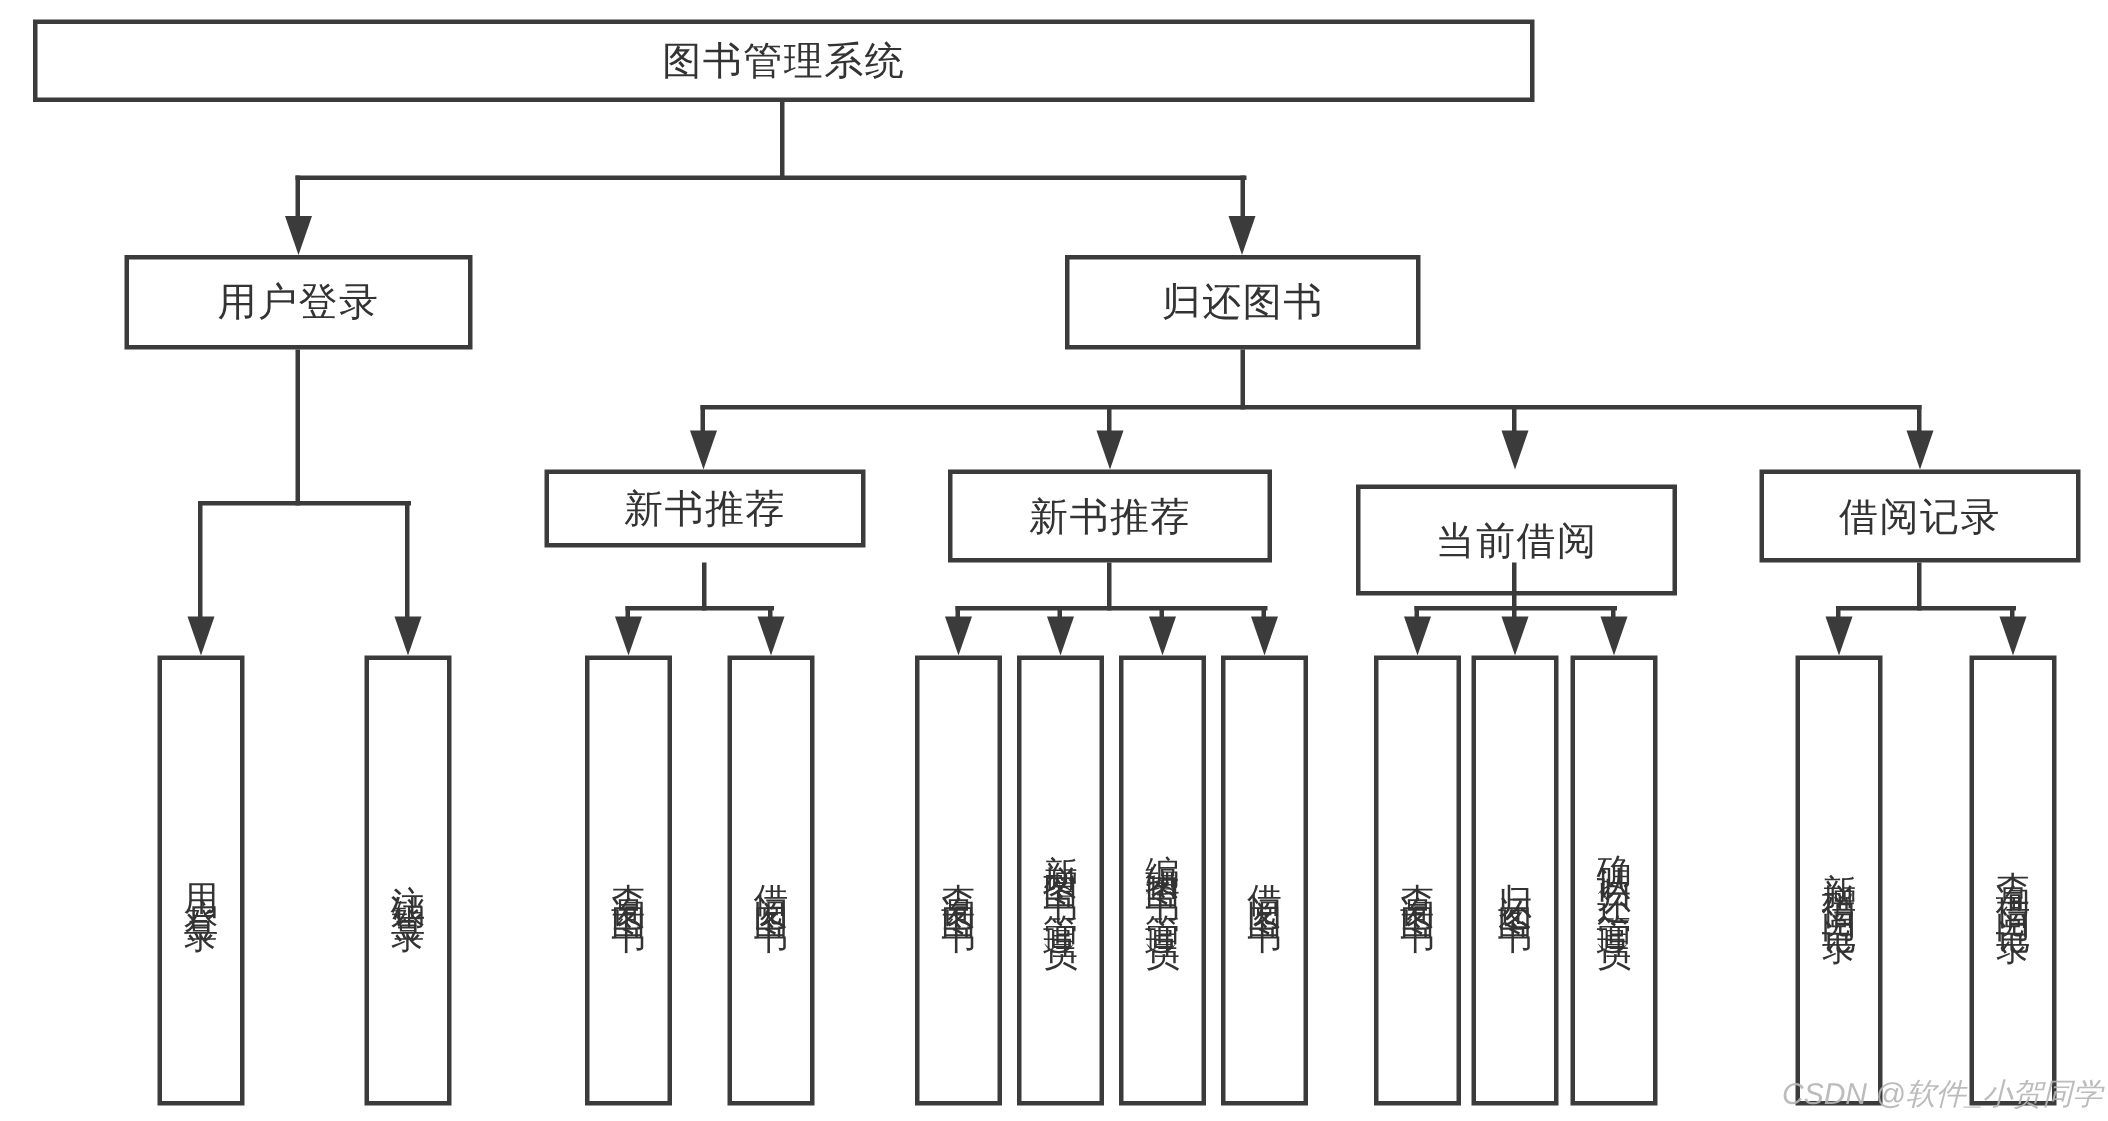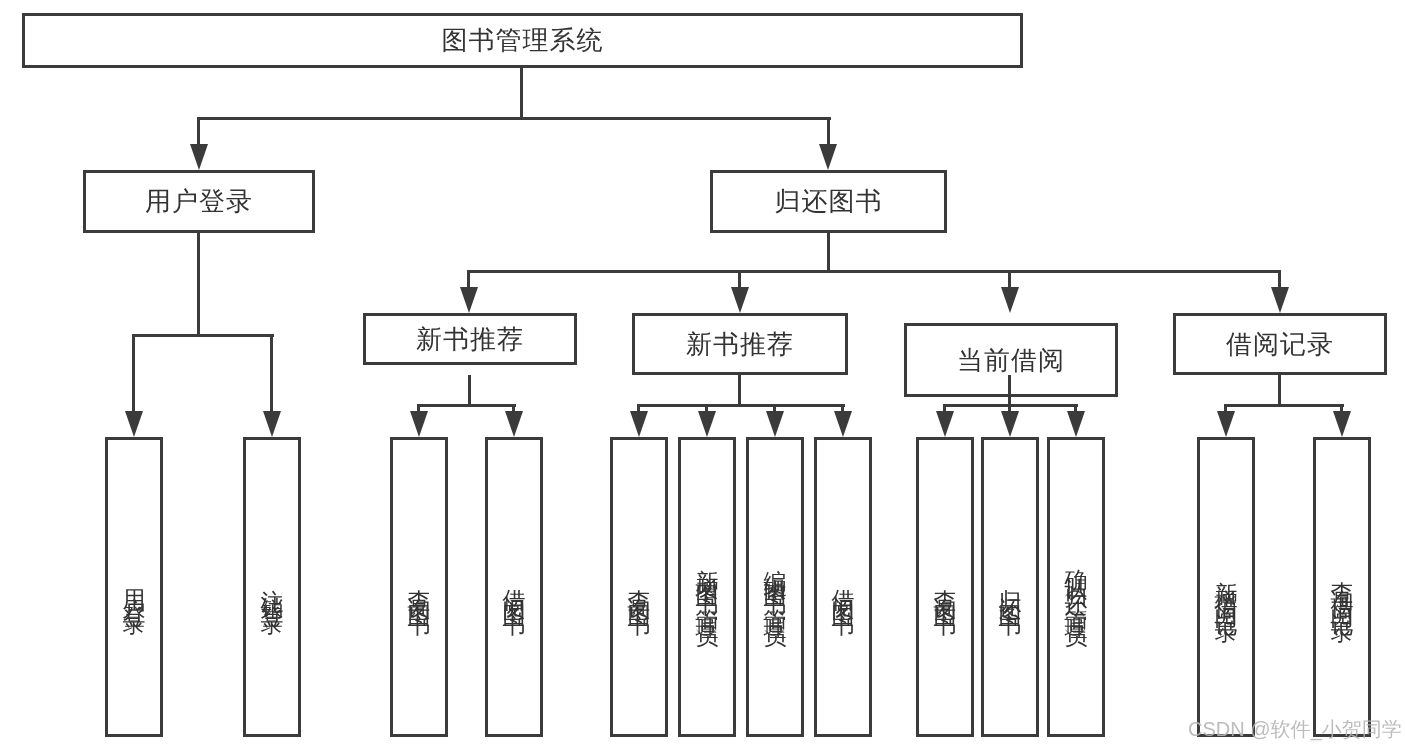--- a/index.html
+++ b/index.html
@@ -51,20 +51,21 @@
     border-top:26px solid var(--line);
   }
   .watermark{
     position:absolute;
     left:1188px;top:716px;
     font-size:20px;
     color:var(--wm);
     opacity:.9;
     white-space:nowrap;
     z-index:5;
+    font-style:italic;
   }
 </style>
 </head>
 <body>
 
 <div class="canvas">
 
   <div class="node hnode" style="left:22px;top:13px;width:1001px;height:55px">图书管理系统</div>
 
   <div class="vline" style="left:520px;top:68px;height:51px"></div>

